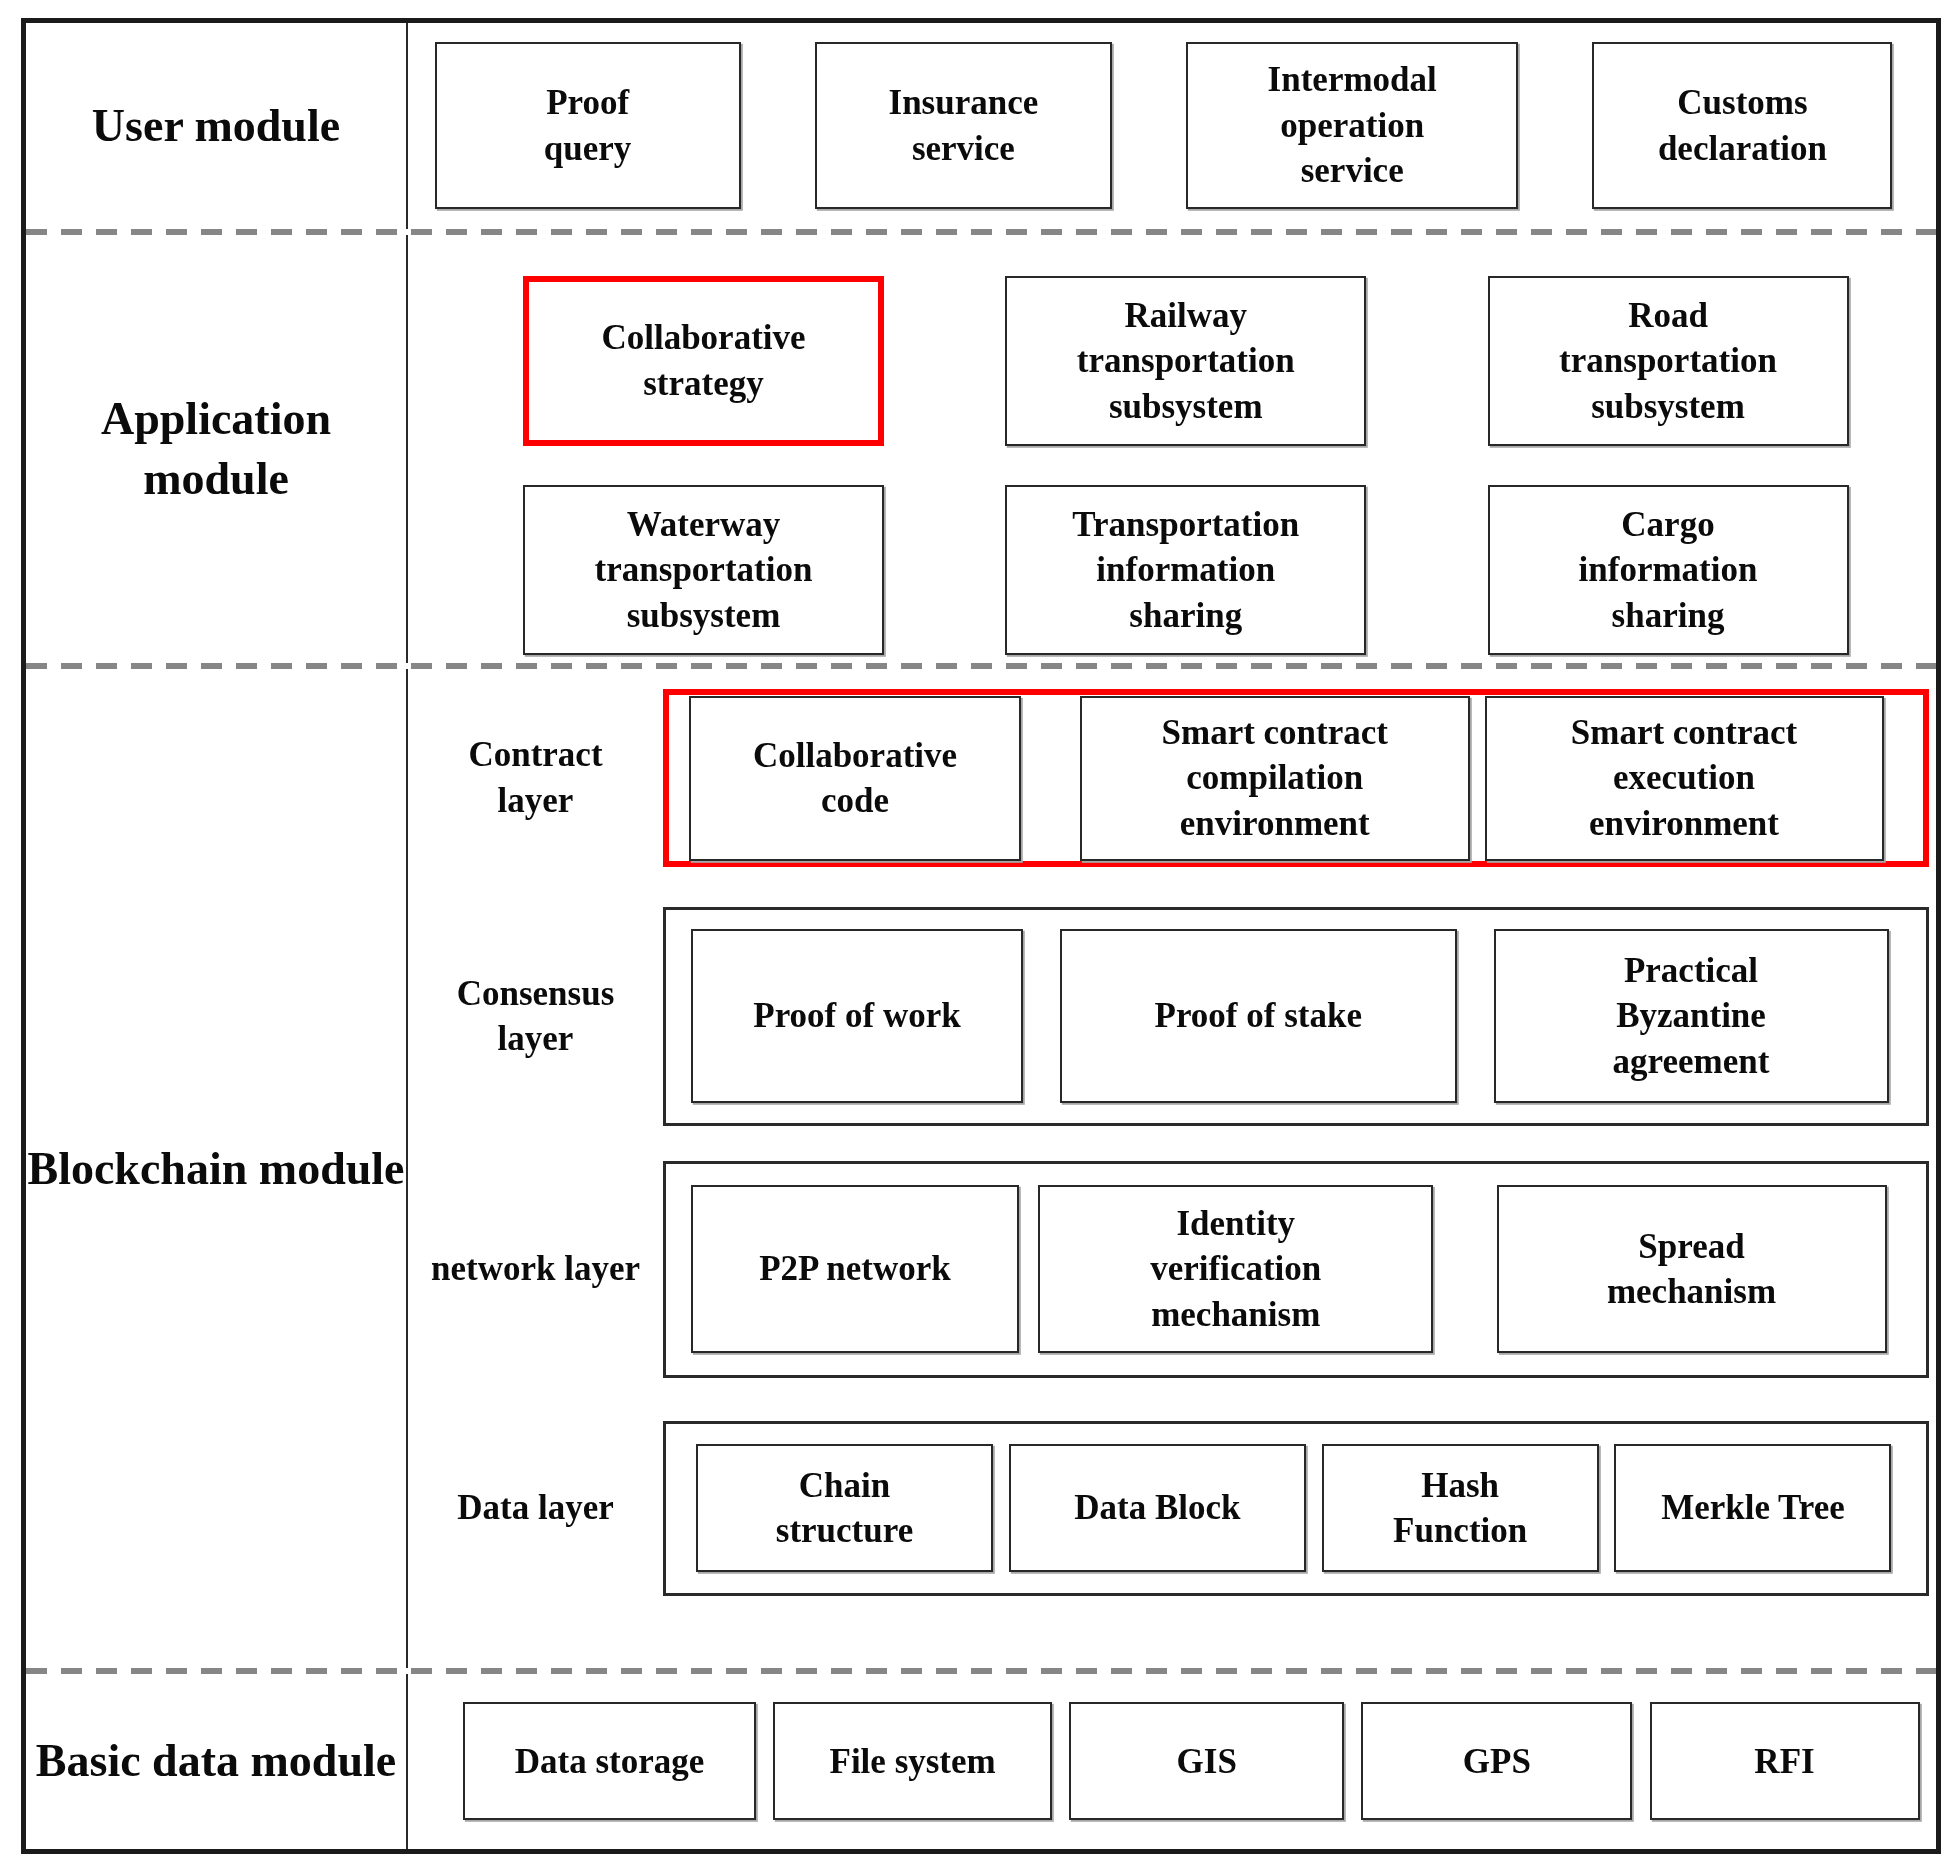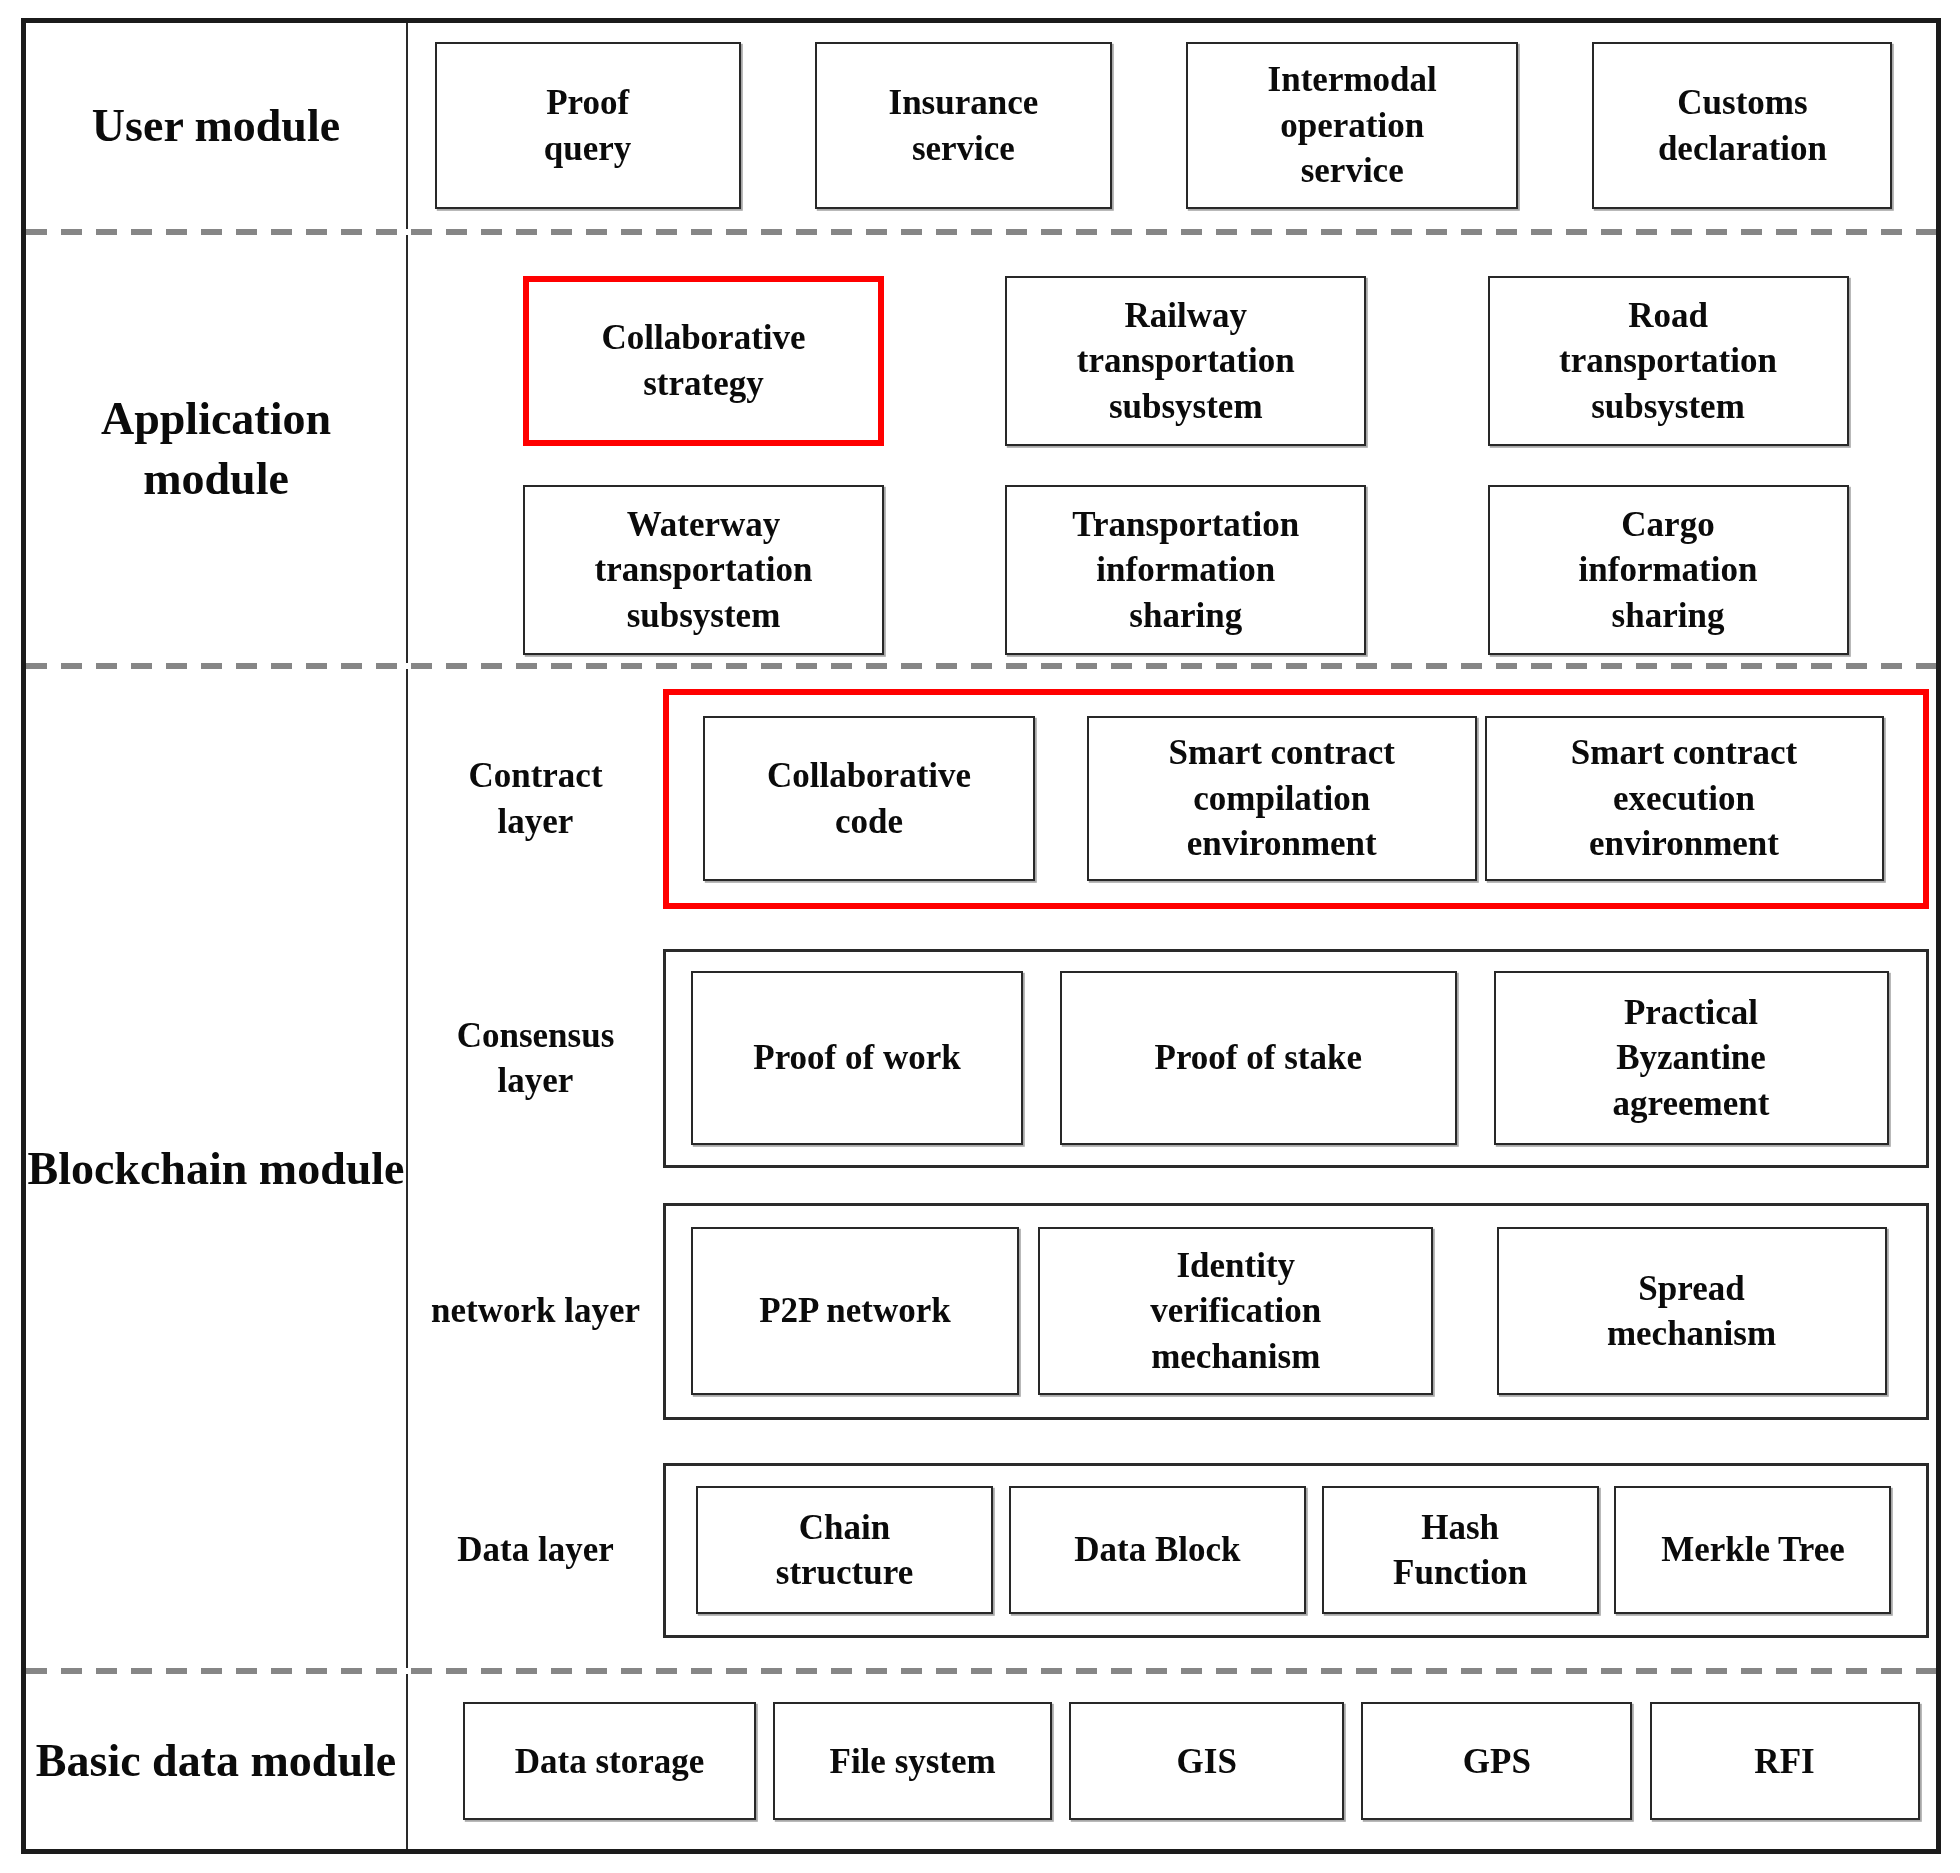--- a/index.html
+++ b/index.html
@@ -37,21 +37,21 @@
   .app-row-2{margin-top:39px;gap:8px;}
   
   .chain-stack{padding-top:19.5px;}
   .layer{display:flex;align-items:center;}
   .layer-label{flex:0 0 255px;text-align:center;font-size:35px;font-weight:bold;line-height:1.3;}
   .layer-label span{display:inline-block;max-width:217px;}
   .layer-outer{flex:1 1 auto;box-sizing:border-box;margin-right:7px;
                border:3.5px solid #2a2a2a;display:flex;align-items:center;
                justify-content:space-between;background:#fff;}
   .layer-outer.red{border:6.2px solid #ff0000;}
-  .layer-contract .layer-outer{height:220px;padding:0 39px 0 34px;}
+  .layer-contract .layer-outer{height:178px;padding:0 39px 0 20px;align-items:flex-end;}
   .layer-consensus{margin-top:40px;}
   .layer-consensus .layer-outer{height:219px;padding:0 37px 0 25px;}
   .layer-network{margin-top:35px;}
   .layer-network .layer-outer{height:217px;padding:0 39px 0 25px;}
   .layer-data{margin-top:43px;}
   .layer-data .layer-outer{height:175px;padding:0 34px 0 30px;}
   .layer-contract .box{height:165px;}
   .layer-consensus .box{height:174px;}
   .layer-network .box{height:168px;}
   .layer-data .box{height:128px;}

